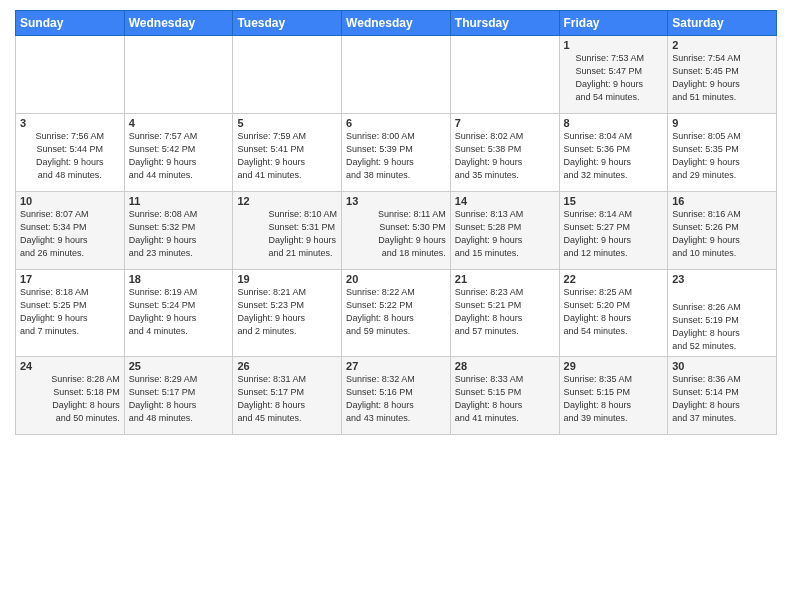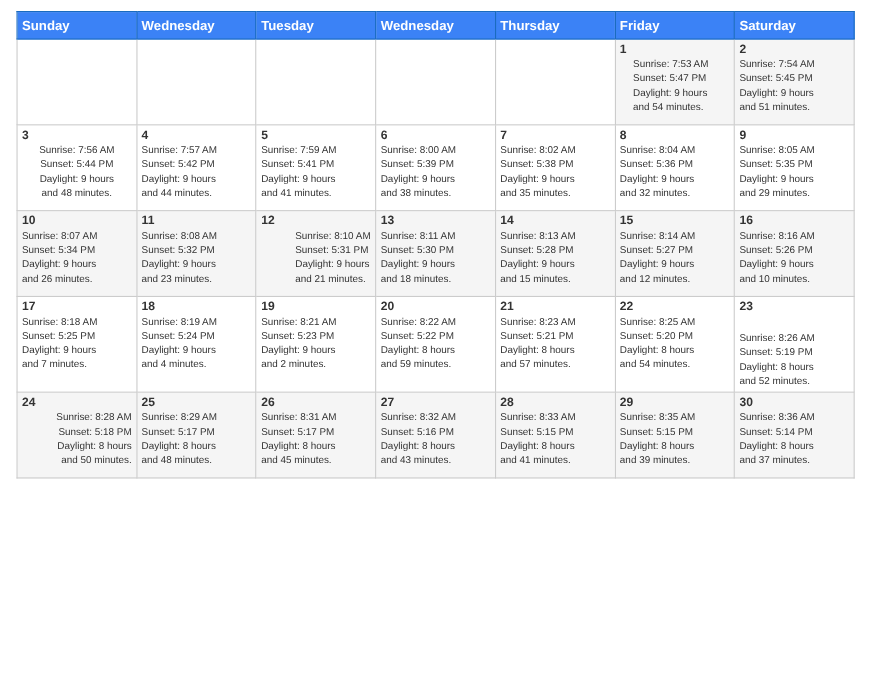--- a/index.html
+++ b/index.html
@@ -184,21 +184,21 @@
           </td>
           <td>
             <span class="day-num">12</span>
             <div class="day-info" style="white-space: pre-line; margin-left: 31px;">Sunrise: 8:10 AM
 Sunset: 5:31 PM
 Daylight: 9 hours
 and 21 minutes.</div>
           </td>
           <td>
             <span class="day-num">13</span>
-            <div class="day-info" style="white-space: pre-line;">Sunrise: 8:11 AM
+            <div class="day-info" style="white-space: pre-line; text-align: right;">Sunrise: 8:11 AM
 Sunset: 5:30 PM
 Daylight: 9 hours
 and 18 minutes.</div>
           </td>
           <td>
             <span class="day-num">14</span>
             <div class="day-info" style="white-space: pre-line;">Sunrise: 8:13 AM
 Sunset: 5:28 PM
 Daylight: 9 hours
 and 15 minutes.</div>

